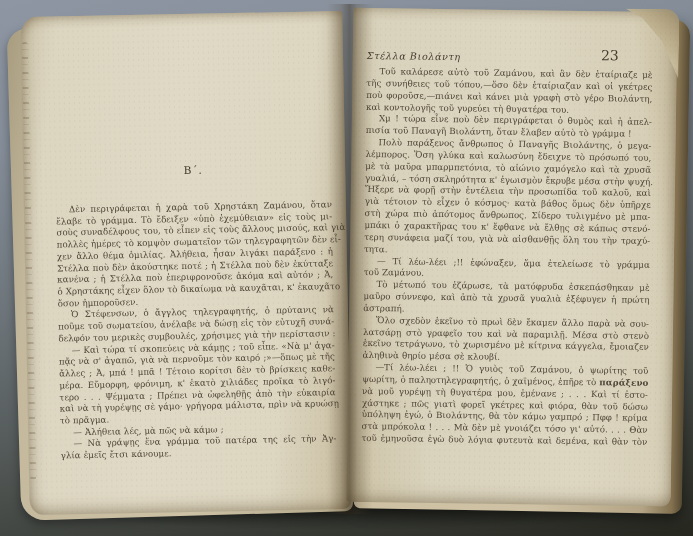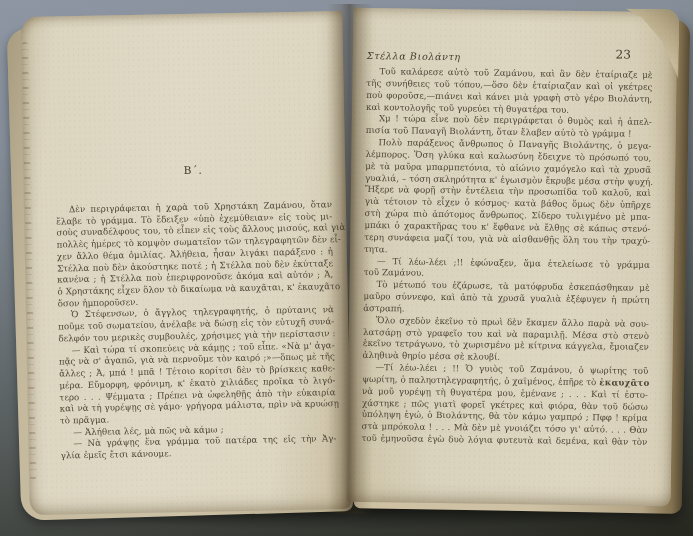--- a/index.html
+++ b/index.html
@@ -53,21 +53,21 @@
   .tb-left{left:32px;top:188px;width:276px;}
   .tb-right{left:14px;top:58px;width:286px;}
   .line{height:11.72px;line-height:11.72px;font-size:8.7px;white-space:nowrap;
     text-align:justify;text-align-last:justify;word-spacing:.2px;opacity:.94;}
   .page-right .line{height:11.85px;line-height:11.85px;}
   .line.indent{text-indent:13px;}
   .line.end{text-align-last:left;}
   .line b{font-weight:bold;letter-spacing:.2px;}
   .header-row{position:absolute;left:14px;top:36px;width:286px;height:14px;color:#463c2e;}
   .running-header{font-style:italic;font-size:9.6px;letter-spacing:.6px;}
-  .page-number{position:absolute;right:22px;top:0;font-size:12px;font-style:normal;}
+  .page-number{position:absolute;right:34px;top:0;font-size:14px;font-style:normal;}
 </style>
 </head>
 <body>
 
 <div class="stage">
   <div class="book-shadow"></div>
 
   <div class="underpage left"></div>
   <div class="underpage right"></div>
 
@@ -126,21 +126,21 @@
         <div class="line indent">— Τί λέω-λέει ;!! ἐφώναξεν, ἅμα ἐτελείωσε τὸ γράμμα</div>
         <div class="line end">τοῦ Ζαμάνου.</div>
         <div class="line indent">Τὸ μέτωπό του ἐζάρωσε, τὰ ματόφρυδα ἐσκεπάσθηκαν μὲ</div>
         <div class="line">μαῦρο σύννεφο, καὶ ἀπὸ τὰ χρυσᾶ γυαλιὰ ἐξέφυγεν ἡ πρώτη</div>
         <div class="line end">ἀστραπή.</div>
         <div class="line indent">Ὅλο σχεδὸν ἐκεῖνο τὸ πρωὶ δὲν ἔκαμεν ἄλλο παρὰ νὰ σου-</div>
         <div class="line">λατσάρῃ στὸ γραφεῖο του καὶ νὰ παραμιλῇ. Μέσα στὸ στενὸ</div>
         <div class="line">ἐκεῖνο τετράγωνο, τὸ χωρισμένο μὲ κίτρινα κάγγελα, ἔμοιαζεν</div>
         <div class="line end">ἀληθινὰ θηρίο μέσα σὲ κλουβί.</div>
         <div class="line indent">—Τί λέω-λέει ; !! Ὁ γυιὸς τοῦ Ζαμάνου, ὁ ψωρίτης τοῦ</div>
-        <div class="line">ψωρίτη, ὁ παληοτηλεγραφητής, ὁ χαϊμένος, ἐπῆρε τὸ <b>ἐκαυχᾶτο</b></div>
+        <div class="line">ψωρίτη, ὁ παληοτηλεγραφητής, ὁ χαϊμένος, ἐπῆρε τὸ <b>παράξενο</b></div>
         <div class="line">νὰ μοῦ γυρέψῃ τὴ θυγατέρα μου, ἐμένανε ; . . . Καὶ τί ἐστο-</div>
         <div class="line">χάστηκε ; πῶς γιατὶ φορεῖ γκέτρες καὶ φιόρα, θὰν τοῦ δώσω</div>
         <div class="line">ὑπόληψη ἐγώ, ὁ Βιολάντης, θὰ τὸν κάμω γαμπρό ; Πφφ ! κρίμα</div>
         <div class="line">στὰ μπρόκολα ! . . . Μὰ δὲν μὲ γνοιάζει τόσο γι' αὐτό. . . . Θὰν</div>
         <div class="line">τοῦ ἐμηνοῦσα ἐγὼ δυὸ λόγια φυτευτὰ καὶ δεμένα, καὶ θὰν τὸν</div>
       </div>
   </div>
 
   <div class="gutter"></div>
 </div>

